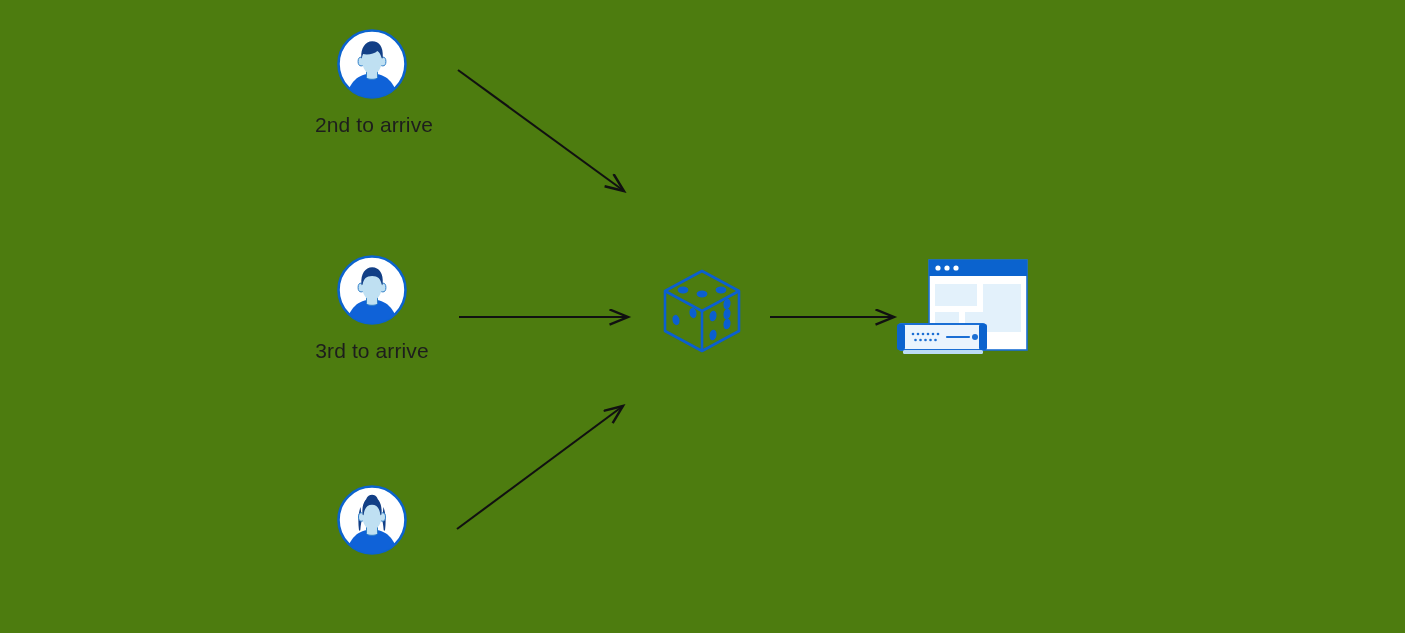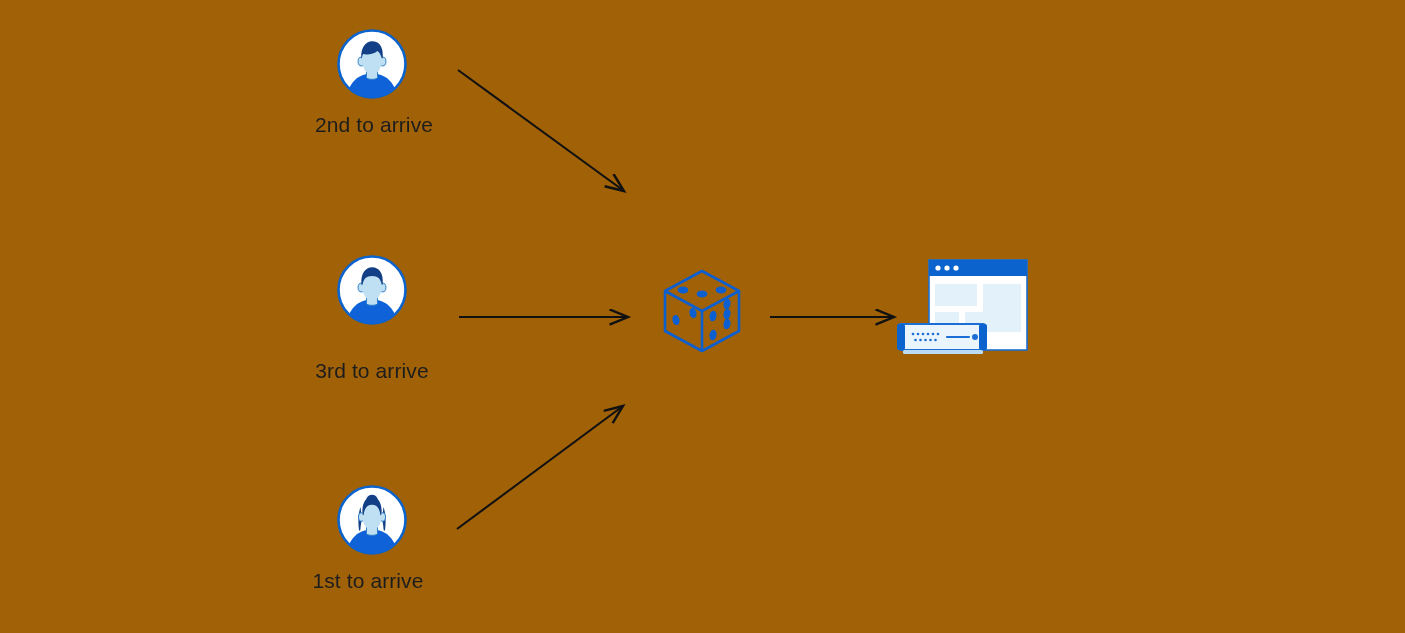--- a/index.html
+++ b/index.html
@@ -7,21 +7,21 @@
     padding: 0;
     background: #ffffff;
   }
   body {
     font-family: "Liberation Sans", sans-serif;
   }
   #canvas {
     position: relative;
     width: 1405px;
     height: 633px;
-    background: #a16207;
+    background: #4d7c0f;
     overflow: hidden;
   }
   .node-label {
     position: absolute;
     width: 240px;
     text-align: center;
     font-size: 21px;
     color: #1d1d1d;
     font-family: "Liberation Sans", sans-serif;
     letter-spacing: 0.1px;
@@ -87,21 +87,21 @@
       <g clip-path="url(#clipB)">
         <path d="M36 45.5 c-14 0 -23.5 9.5 -25.5 24.5 l51 0 c-2 -15 -11.5 -24.5 -25.5 -24.5 z" fill="#0f62d8"></path>
         <path d="M30.5 39 l11 0 l0 10.5 c0 2.4 -11 2.4 -11 0 z" fill="#bfe0f2" stroke="#2f7fc8" stroke-width="1"></path>
         <ellipse cx="25.2" cy="33.5" rx="3.1" ry="4.4" fill="#bfe0f2" stroke="#2f7fc8" stroke-width="1"></ellipse>
         <ellipse cx="46.8" cy="33.5" rx="3.1" ry="4.4" fill="#bfe0f2" stroke="#2f7fc8" stroke-width="1"></ellipse>
         <path d="M26 31 c0 -10 4.5 -15 10 -15 c5.5 0 10 5 10 15 c0 9.5 -4.5 15.5 -10 15.5 c-5.5 0 -10 -6 -10 -15.5 z" fill="#bfe0f2"></path>
         <path d="M25.4 30 c-0.8 -10 3.8 -16.7 10.8 -16.7 c7 0 11.4 6.3 10.5 16.5 c-0.2 1.7 -0.8 1.8 -1.1 0.3 c-1.1 -5.4 -3.6 -8.2 -9.5 -8.2 c-5.9 0 -8.4 2.8 -9.4 8.2 c-0.3 1.5 -1.2 1.4 -1.3 -0.1 z" fill="#123f86"></path>
       </g>
     </svg>
   </div>
-  <div class="node-label" style="left:252px; top:339px;margin-top:20px;">3rd to arrive</div>
+  <div class="node-label" style="left:252px; top:339px;">3rd to arrive</div>
 
   <div class="icon-wrap" style="left:336px; top:484px;">
     <svg width="72" height="72" viewBox="0 0 72 72">
       <defs>
         <clipPath id="clipC">
             <circle cx="36" cy="36" r="33.5"></circle>
           </clipPath>
       </defs>
       <circle cx="36" cy="36" r="33.5" fill="#ffffff" stroke="#0b63ce" stroke-width="2.6"></circle>
       <g clip-path="url(#clipC)">
@@ -110,21 +110,20 @@
         <path d="M24.5 23 c-2.2 6 -2.6 14 -1.6 22.5 c0.2 1.7 1.4 1.6 1.5 0 c0.3 -4 0.8 -7.5 1.6 -10 z" fill="#123f86"></path>
         <path d="M47.5 23 c2.2 6 2.6 14 1.6 22.5 c-0.2 1.7 -1.4 1.6 -1.5 0 c-0.3 -4 -0.8 -7.5 -1.6 -10 z" fill="#123f86"></path>
         <ellipse cx="25.4" cy="33" rx="2.9" ry="4.2" fill="#bfe0f2" stroke="#2f7fc8" stroke-width="1"></ellipse>
         <ellipse cx="46.6" cy="33" rx="2.9" ry="4.2" fill="#bfe0f2" stroke="#2f7fc8" stroke-width="1"></ellipse>
         <path d="M26.2 30.5 c0 -10 4.4 -15 9.8 -15 c5.4 0 9.8 5 9.8 15 c0 9.5 -4.4 15.5 -9.8 15.5 c-5.4 0 -9.8 -6 -9.8 -15.5 z" fill="#bfe0f2"></path>
         <path d="M26.6 30.2 c-1.2 -10.3 3.2 -17.4 9.4 -17.4 c6.2 0 10.6 7.1 9.4 17.4 c-0.2 1.6 -1 1.5 -1.2 -0.1 c-0.8 -6.2 -3.6 -9.3 -8.2 -9.3 c-4.6 0 -7.4 3.1 -8.2 9.3 c-0.2 1.6 -1 1.7 -1.2 0.1 z" fill="#123f86"></path>
         <path d="M33 11.6 c1.9 -1.1 4.2 -1.1 6.1 0 c2.2 1.3 3 3.6 2.1 5 c-1 1.5 -3.2 0.4 -5.2 0.4 c-2 0 -4.2 1.1 -5.2 -0.4 c-0.9 -1.4 -0.1 -3.7 2.2 -5 z" fill="#123f86"></path>
       </g>
     </svg>
   </div>
-  <div class="node-label" style="left:248px; top:569px;">1st to arrive</div>
 
   <div class="icon-wrap" style="left:661px; top:268px;">
     <svg width="82" height="86" viewBox="0 0 82 86">
       <g fill="none" stroke="#0b5fd0" stroke-width="2.6" stroke-linejoin="round">
         <path d="M41 3 L78 23 L78 63 L41 83 L4 63 L4 23 Z"></path>
         <path d="M4 23 L41 43 L78 23"></path>
         <path d="M41 43 L41 83"></path>
       </g>
 
       <g fill="#0b5fd0">

